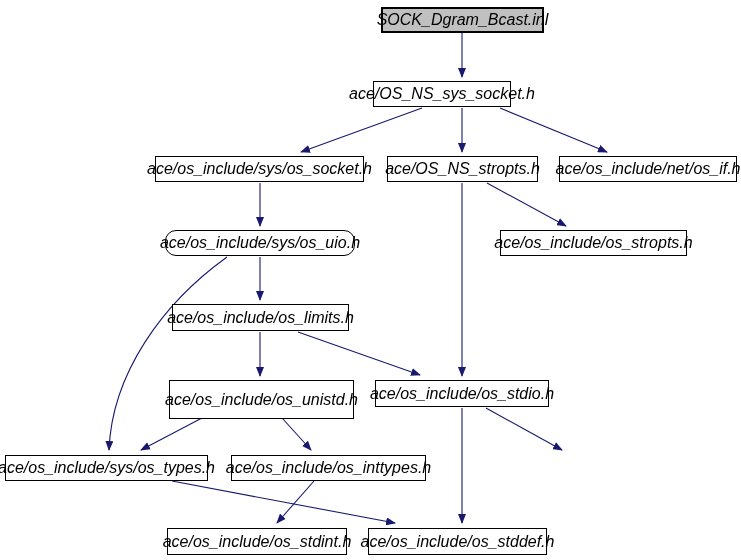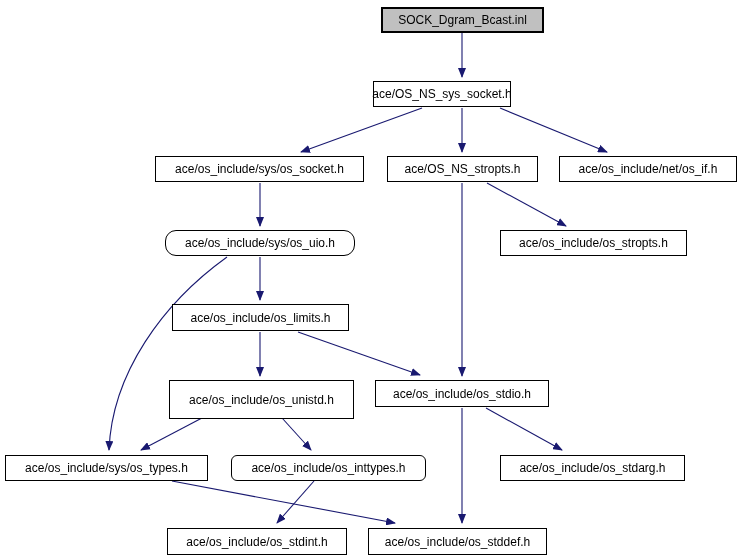--- a/index.html
+++ b/index.html
@@ -21,27 +21,28 @@
     top: 0;
     width: 741px;
     height: 560px;
   }
   .node {
     position: absolute;
     box-sizing: border-box;
     background: #ffffff;
     border: 1px solid #000000;
     color: #000000;
-    font-size: 12px;
+    font-size: 16px;
     text-align: left;
     white-space: nowrap;
     display: flex;
     align-items: center;
     justify-content: center;
     cursor: pointer;
+    font-style: italic;
   }
   .node.root {
     background: #c0c0c0;
     border-width: 2px;
     cursor: default;
   }
   .edge {
     fill: none;
     stroke: #191970;
     stroke-width: 1.1;
@@ -92,21 +93,20 @@
   <div class="node" style="left:500px; top:230px; width:187px; height:26px;">ace/os_include/os_stropts.h</div>
 
   <div class="node" style="left:172px; top:304px; width:177px; height:27px;">ace/os_include/os_limits.h</div>
 
   <div class="node" style="left:169px; top:380px; width:185px; height:39px;">ace/os_include/os_unistd.h</div>
 
   <div class="node" style="left:375px; top:380px; width:174px; height:27px;">ace/os_include/os_stdio.h</div>
 
   <div class="node" style="left:5px;   top:455px; width:203px; height:26px;">ace/os_include/sys/os_types.h</div>
 
-  <div class="node" style="left:231px; top:455px; width:195px; height:26px;border-radius:6px;">ace/os_include/os_inttypes.h</div>
+  <div class="node" style="left:231px; top:455px; width:195px; height:26px;">ace/os_include/os_inttypes.h</div>
 
-  <div class="node" style="left:500px; top:455px; width:185px; height:26px;">ace/os_include/os_stdarg.h</div>
 
   <div class="node" style="left:167px; top:528px; width:180px; height:27px;">ace/os_include/os_stdint.h</div>
 
   <div class="node" style="left:368px; top:528px; width:179px; height:27px;">ace/os_include/os_stddef.h</div>
 
 </div>
 
 </body></html>

